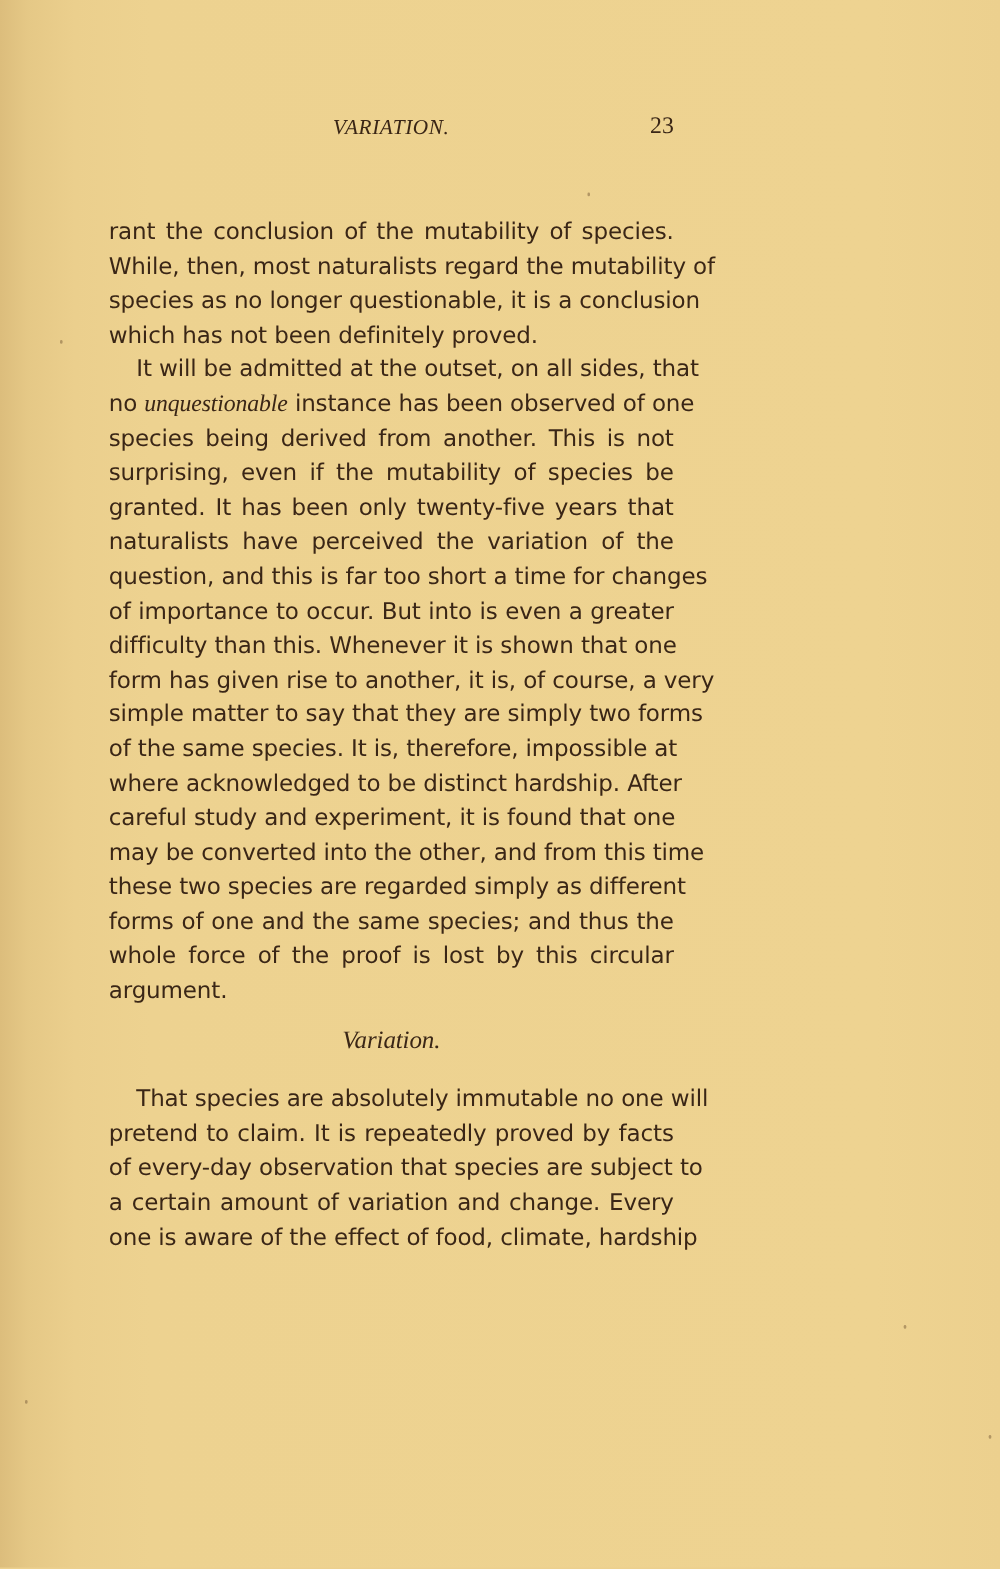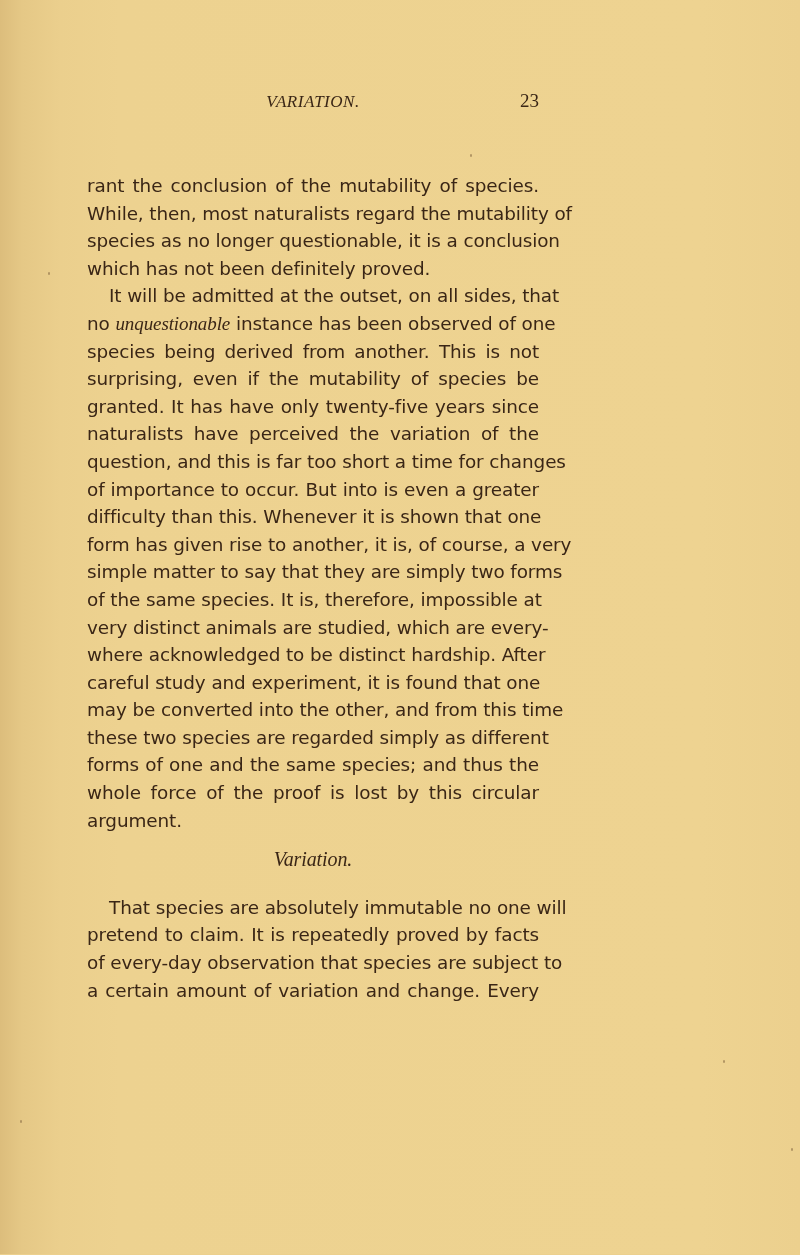--- a/index.html
+++ b/index.html
@@ -109,43 +109,43 @@
 
     <span class="line">rant the conclusion of the mutability of species.</span>
     <span class="line">While, then, most naturalists regard the mutability of</span>
     <span class="line">species as no longer questionable, it is a conclusion</span>
     <span class="line last">which has not been definitely proved.</span>
 
     <span class="line indent">It will be admitted at the outset, on all sides, that</span>
     <span class="line"><span>no </span><em>unquestionable</em><span> instance has been observed of one</span></span>
     <span class="line">species being derived from another.  This is not</span>
     <span class="line">surprising, even if the mutability of species be</span>
-    <span class="line">granted.  It has have only twenty-five years since</span>
+    <span class="line">granted.  It has been only twenty-five years that</span>
     <span class="line">naturalists have perceived the variation of the</span>
     <span class="line">question, and this is far too short a time for changes</span>
     <span class="line">of importance to occur.  But into is even a greater</span>
     <span class="line">difficulty than this.  Whenever it is shown that one</span>
     <span class="line">form has given rise to another, it is, of course, a very</span>
     <span class="line">simple matter to say that they are simply two forms</span>
     <span class="line">of the same species.  It is, therefore, impossible at</span>
-    <span class="line">very distinct animals are studied, which are every-</span>
     <span class="line">where acknowledged to be distinct hardship.  After</span>
     <span class="line">careful study and experiment, it is found that one</span>
     <span class="line">may be converted into the other, and from this time</span>
     <span class="line">these two species are regarded simply as different</span>
     <span class="line">forms of one and the same species; and thus the</span>
     <span class="line">whole force of the proof is lost by this circular</span>
     <span class="line last">argument.</span>
 
     <span class="section-heading">Variation.</span>
 
     <span class="line indent">That species are absolutely immutable no one will</span>
     <span class="line">pretend to claim.  It is repeatedly proved by facts</span>
     <span class="line">of every-day observation that species are subject to</span>
     <span class="line">a certain amount of variation and change.  Every</span>
+    <span class="line">one is aware of the effect of food, climate, hardship</span>
   </div>
 
   <span class="spec" style="left:470px; top:154px;"></span>
   <span class="spec" style="left:48px; top:272px;"></span>
   <span class="spec" style="left:723px; top:1060px;"></span>
   <span class="spec" style="left:791px; top:1148px;"></span>
   <span class="spec" style="left:20px; top:1120px;"></span>
 </div>
 
 </body></html>

